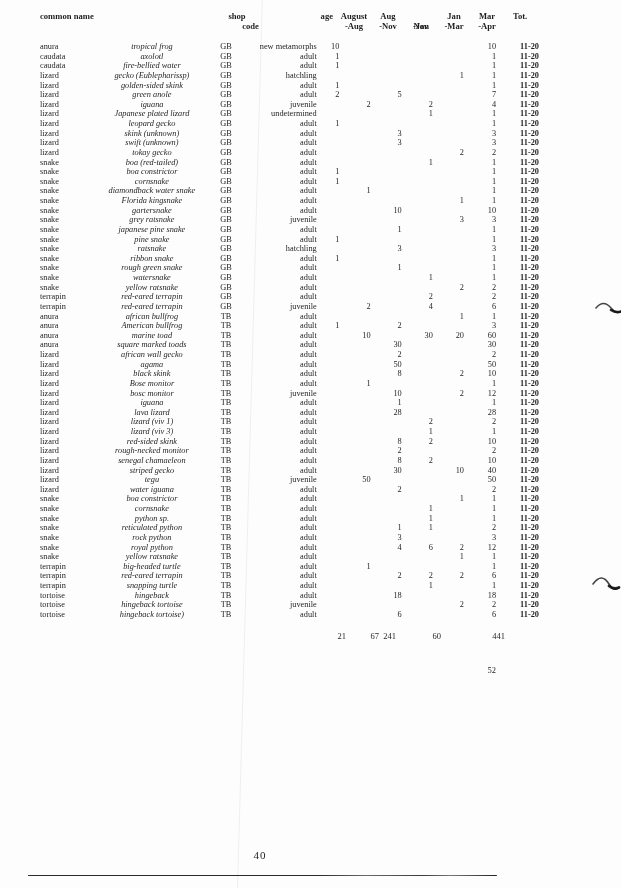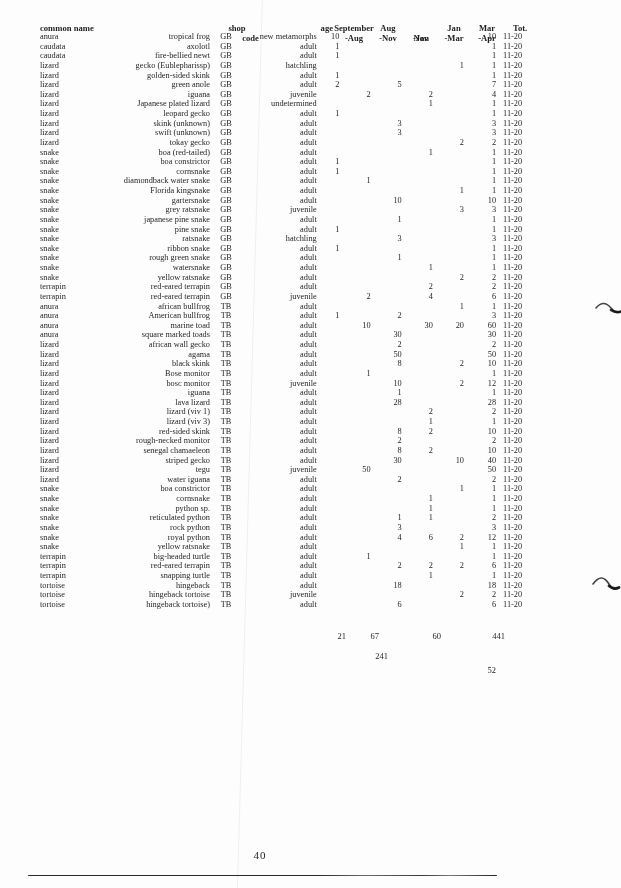--- a/index.html
+++ b/index.html
@@ -12,65 +12,65 @@
     overflow:hidden;
     margin:0 auto;
   }
   
   .fold-line {
     position:absolute; left:237px; top:0; width:1px; height:888px;
     background:rgba(60,60,60,0.07);
     transform:rotate(1.6deg); transform-origin:bottom center;
   }
   
-  .hdr { position:absolute; top:12px; left:0; width:621px; height:40px; }
+  .hdr { position:absolute; top:0; left:0; width:621px; height:40px; }
   .hdr span {
     position:absolute; font-size:8.6px; font-weight:bold; white-space:nowrap;
     line-height:9.5px;
   }
   .h-common { left:40px; top:12px; }
   .h-shop1  { left:237px; top:12px; transform:translateX(-50%); }
   .h-shop2  { left:237px; top:21.5px; transform:translateX(-50%);padding-left:27px; }
   .h-age    { left:333px; top:12px; transform:translateX(-100%); }
   .h-m0a { left:354px; top:12px; transform:translateX(-50%); }
   .h-m0b { left:354px; top:21.5px; transform:translateX(-50%); }
   .h-m1a { left:388px; top:12px; transform:translateX(-50%); }
   .h-m1b { left:388px; top:21.5px; transform:translateX(-50%); }
   .h-m2a { left:421px; top:12px; transform:translateX(-50%);margin-top:10px; }
   .h-m2b { left:421px; top:21.5px; transform:translateX(-50%); }
   .h-m3a { left:454px; top:12px; transform:translateX(-50%); }
   .h-m3b { left:454px; top:21.5px; transform:translateX(-50%); }
   .h-m4a { left:487px; top:12px; transform:translateX(-50%); }
   .h-m4b { left:487px; top:21.5px; transform:translateX(-50%); }
   .h-tot { left:513px; top:12px; }
   
-  .rows { position:absolute; top:32px; left:0; width:539px; }
+  .rows { position:absolute; top:42px; left:0; width:539px; }
   .trow {
     display:flex; align-items:baseline;
     height:9.64px; line-height:9.64px;
     font-size:8.3px; white-space:nowrap;
     padding-left:40px;
   }
   .trow span { display:block; overflow:visible; }
   .c-genus   { width:57px;  text-align:left;  }
-  .c-species { width:123px; text-align:right;  }
+  .c-species { width:123px; text-align:center;font-style:italic;  }
   .c-shop    { width:34px;  text-align:center;}
   .c-age     { width:79px;  text-align:right; }
   .c-jun     { width:24px;  text-align:right; }
   .c-aug     { width:33px;  text-align:right; }
   .c-nov     { width:33px;  text-align:right; }
   .c-jan     { width:33px;  text-align:right; }
   .c-mar     { width:33px;  text-align:right; }
   .c-tot     { width:34px;  text-align:right; }
-  .c-freq    { width:45px;  text-align:left; padding-left:7px; box-sizing:border-box; }
+  .c-freq    { width:45px;  text-align:right; padding-left:7px; box-sizing:border-box;font-weight:bold; }
   
   .totals { position:absolute; top:631px; left:0; width:621px; height:12px;
             font-size:8.5px;text-decoration:underline; }
   .totals span { position:absolute; transform:translateX(-100%); white-space:nowrap; }
-  .t0 { left:346px; } .t1 { left:379px; } .t2 { left:388px;margin-top:20px; }
+  .t0 { left:346px; } .t1 { left:379px; } .t2 { left:396px; }
   .t3 { left:441px; } .t4 { left:496px;margin-top:34px; } .t5 { left:505px; }
   
   .mark1 { position:absolute; left:595px; top:299px; }
   .mark2 { position:absolute; left:591px; top:572px; }
   
   .page-number {
     position:absolute; left:260px; top:849px; transform:translateX(-50%);
     font-size:11px; letter-spacing:1px;
   }
   .bottom-rule {
@@ -84,21 +84,21 @@
 
 <div class="page">
 
   <div class="fold-line"></div>
 
   <div class="hdr">
     <span class="h-common">common name</span>
     <span class="h-shop1">shop</span>
     <span class="h-shop2">code</span>
     <span class="h-age">age</span>
-    <span class="h-m0a">September</span>
+    <span class="h-m0a">August</span>
     <span class="h-m0b">-Aug</span>
     <span class="h-m1a">Aug</span>
     <span class="h-m1b">-Nov</span>
     <span class="h-m2a">Nov</span>
     <span class="h-m2b">-Jan</span>
     <span class="h-m3a">Jan</span>
     <span class="h-m3b">-Mar</span>
     <span class="h-m4a">Mar</span>
     <span class="h-m4b">-Apr</span>
     <span class="h-tot">Tot.</span>
@@ -128,21 +128,21 @@
       <span class="c-aug"></span>
       <span class="c-nov"></span>
       <span class="c-jan"></span>
       <span class="c-mar"></span>
       <span class="c-tot">1</span>
       <span class="c-freq">11-20</span>
     </div>
 
     <div class="trow">
       <span class="c-genus">caudata</span>
-      <span class="c-species">fire-bellied newt</span>
+      <span class="c-species">fire-bellied water</span>
       <span class="c-shop">GB</span>
       <span class="c-age">adult</span>
       <span class="c-jun">1</span>
       <span class="c-aug"></span>
       <span class="c-nov"></span>
       <span class="c-jan"></span>
       <span class="c-mar"></span>
       <span class="c-tot">1</span>
       <span class="c-freq">11-20</span>
     </div>

